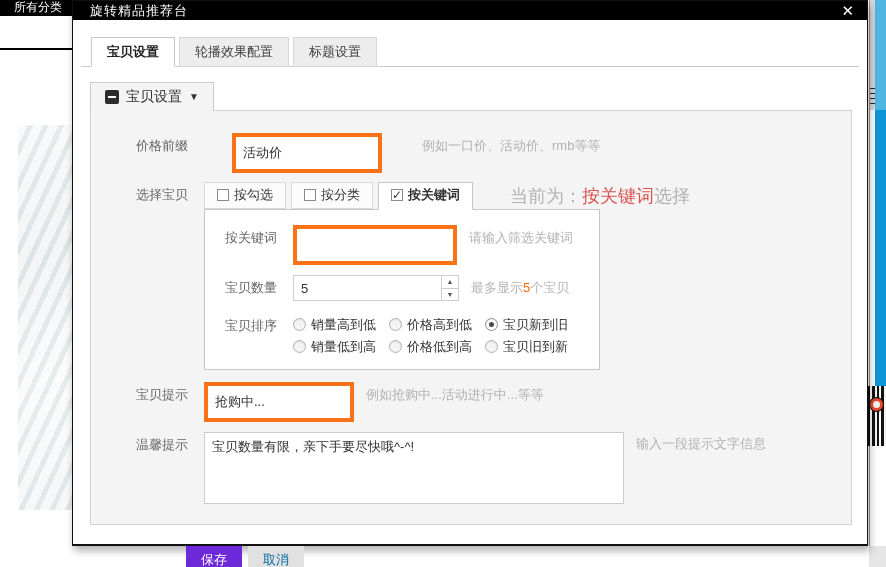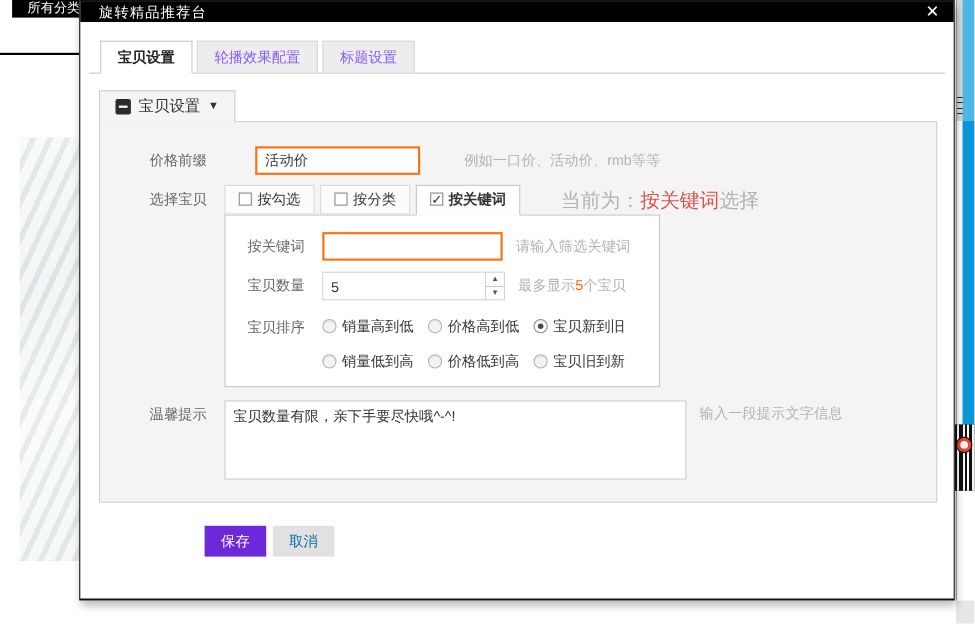--- a/index.html
+++ b/index.html
@@ -1,21 +1,21 @@
 <!DOCTYPE html>
 <html><head>
 <meta charset="utf-8">
 <style>
   * { margin:0; padding:0; box-sizing:border-box; }
   html,body { width:886px; height:567px; overflow:hidden; background:#fff;
     font-family:"Liberation Sans","DejaVu Sans",sans-serif; }
   body { position:relative; }
 
   
-  .bg-topbar { position:absolute; left:11px; top:0; width:74px; height:16px; background:#000;
+  .bg-topbar { position:absolute; left:0; top:0; width:74px; height:16px; background:#000;
     color:#fff; font-size:12px; line-height:15px; padding-left:14px; white-space:nowrap; overflow:visible; z-index:1;}
   .bg-topbar span{ color:#fff; }
   .bg-line { position:absolute; left:0; top:48px; width:72px; height:2px; background:#000; z-index:1;}
   .bg-texture { position:absolute; left:18px; top:125px; width:54px; height:385px; z-index:1;
     background:
       repeating-linear-gradient(115deg, rgba(255,255,255,.5) 0 9px, rgba(205,215,218,.35) 9px 14px),
       linear-gradient(160deg,#f2f4f5 0%,#e7ebec 35%,#f6f7f8 65%,#eceff0 100%);
   }
 
   
@@ -35,37 +35,37 @@
 
   
   .dialog { position:absolute; left:72px; top:0; width:796px; height:546px; background:#fff;
     border:1px solid #111; border-bottom-width:2px; box-shadow:2px 5px 8px rgba(0,0,0,.3); z-index:5; }
   .dlg-header { height:19px; background:#000; display:flex; align-items:center; padding:0 13px 0 17px; }
   .dlg-title { color:#fff; font-size:13px; letter-spacing:1px; }
   .dlg-close { margin-left:auto; color:#fff; font-size:15px; font-weight:bold; line-height:1; cursor:pointer; }
 
   
   .tabs { display:flex; margin:17px 8px 0; padding-left:10px; border-bottom:1px solid #c9c9c9; }
-  .tab { font-size:13px; color:#8b5cf6; background:#ededed; border:1px solid #d7d7d7;
+  .tab { font-size:13px; color:#404040; background:#ededed; border:1px solid #d7d7d7;
     padding:5px 15px 6px; margin-right:4px; margin-bottom:-1px; line-height:17px; cursor:pointer; }
   .tab.active { background:#fff; color:#222; font-weight:bold; border-color:#c9c9c9; border-bottom-color:#fff; }
 
   
   .section-wrap { margin:15px 15px 0 17px; }
   .section-tab { display:inline-flex; align-items:center; gap:7px; background:#f4f4f4;
     border:1px solid #ccc; border-bottom:none; padding:5px 14px 6px; position:relative; z-index:2;
     margin-bottom:-1px; font-size:14px; color:#333; line-height:17px; cursor:pointer; }
   .minus-icon { width:14px; height:14px; background:#2b2b2b; border-radius:2px; position:relative; display:inline-block; }
   .minus-icon::after { content:""; position:absolute; left:3px; top:6px; width:8px; height:2px; background:#fff; }
   .caret { font-size:10px; color:#333; }
   .section-box { background:#f4f4f4; border:1px solid #d2d2d2; padding:22px 0 20px 45px; position:relative; }
 
   .form-row { display:flex; align-items:flex-start; font-size:13px; }
   .form-label { width:58px; color:#666; margin-right:10px; line-height:26px; white-space:nowrap; flex:none; }
-  .text-input { width:150px; height:26px; border:2px solid #f97316; background:#fff; padding:0 7px;
+  .text-input { width:150px; height:40px; border:4px solid #f97316; background:#fff; padding:0 7px;
     font-size:13px; color:#333; font-family:inherit; outline:none; }
   .hint { color:#b2b2b2; line-height:26px; margin-left:12px; white-space:nowrap; }
   .mb8 { margin-bottom:9px;gap:28px; } .mb12 { margin-bottom:12px; } .mb10 { margin-bottom:10px; }
 
   
   .cbtabs-col { display:flex; flex-direction:column; }
   .cbtabs { display:flex; align-items:flex-end; }
   .cbtab { display:inline-flex; align-items:center; gap:5px; font-size:13px; color:#333;
     background:#fcfcfc; border:1px solid #d9d9d9; padding:4px 12px 5px; margin-right:5px;
     line-height:16px; position:relative; z-index:2; cursor:pointer; }
@@ -81,21 +81,21 @@
   .kw-input { width:164px; }
   .spin-wrap { display:flex; width:166px; height:26px; border:1px solid #ccc; background:#fff; }
   .spin-input { flex:1; min-width:0; border:none; outline:none; padding:0 7px; font-size:13px; color:#333; font-family:inherit; }
   .spin-col { width:17px; border-left:1px solid #ccc; display:flex; flex-direction:column; }
   .spin-btn { flex:1; display:flex; align-items:center; justify-content:center; font-size:7px;
     color:#555; cursor:pointer; background:#fff; }
   .spin-btn.up { border-bottom:1px solid #ccc; }
   .hint .orange { color:#f60; }
 
   
-  .radio-rows { display:flex; flex-direction:column; gap:17px; padding-top:4px; }
+  .radio-rows { display:flex; flex-direction:column; gap:7px; padding-top:4px; }
   .radio-row { display:flex; }
   .radio-opt { display:inline-flex; align-items:center; gap:5px; margin-right:13px; font-size:13px; color:#333; cursor:pointer; line-height:15px; }
   .radio { width:13px; height:13px; border-radius:50%; border:1px solid #b3b3b3; background:#f3f3f3; position:relative; flex:none;
     box-shadow:inset 0 1px 1px rgba(0,0,0,.08); }
   .radio-opt.selected .radio { border-color:#8c8c8c; background:#fff; }
   .radio-opt.selected .radio::after { content:""; position:absolute; left:3px; top:3px; width:5px; height:5px; border-radius:50%; background:#4a4a4a; }
 
   .warm-textarea { width:420px; height:72px; border:1px solid #ccc; background:#fff; padding:5px 7px;
     font-size:13px; color:#333; font-family:inherit; resize:none; outline:none; line-height:17px; }
   .hint-top { line-height:17px; margin-top:3px;text-align:center; }
@@ -227,20 +227,25 @@
                     <span class="radio"></span>
                     <span>宝贝旧到新</span>
                   </span>
                 </div>
               </div>
             </div>
           </div>
         </div>
       </div>
 
+      <div class="form-row mb10">
+        <span class="form-label">宝贝提示</span>
+        <input class="text-input" type="text" value="抢购中..." style="">
+        <span class="hint">例如抢购中...活动进行中...等等</span>
+      </div>
 
       <div class="form-row">
         <span class="form-label">温馨提示</span>
         <textarea class="warm-textarea" style="">宝贝数量有限，亲下手要尽快哦^-^!</textarea>
         <span class="hint hint-top">输入一段提示文字信息</span>
       </div>
 
     </div>
   </div>
 

